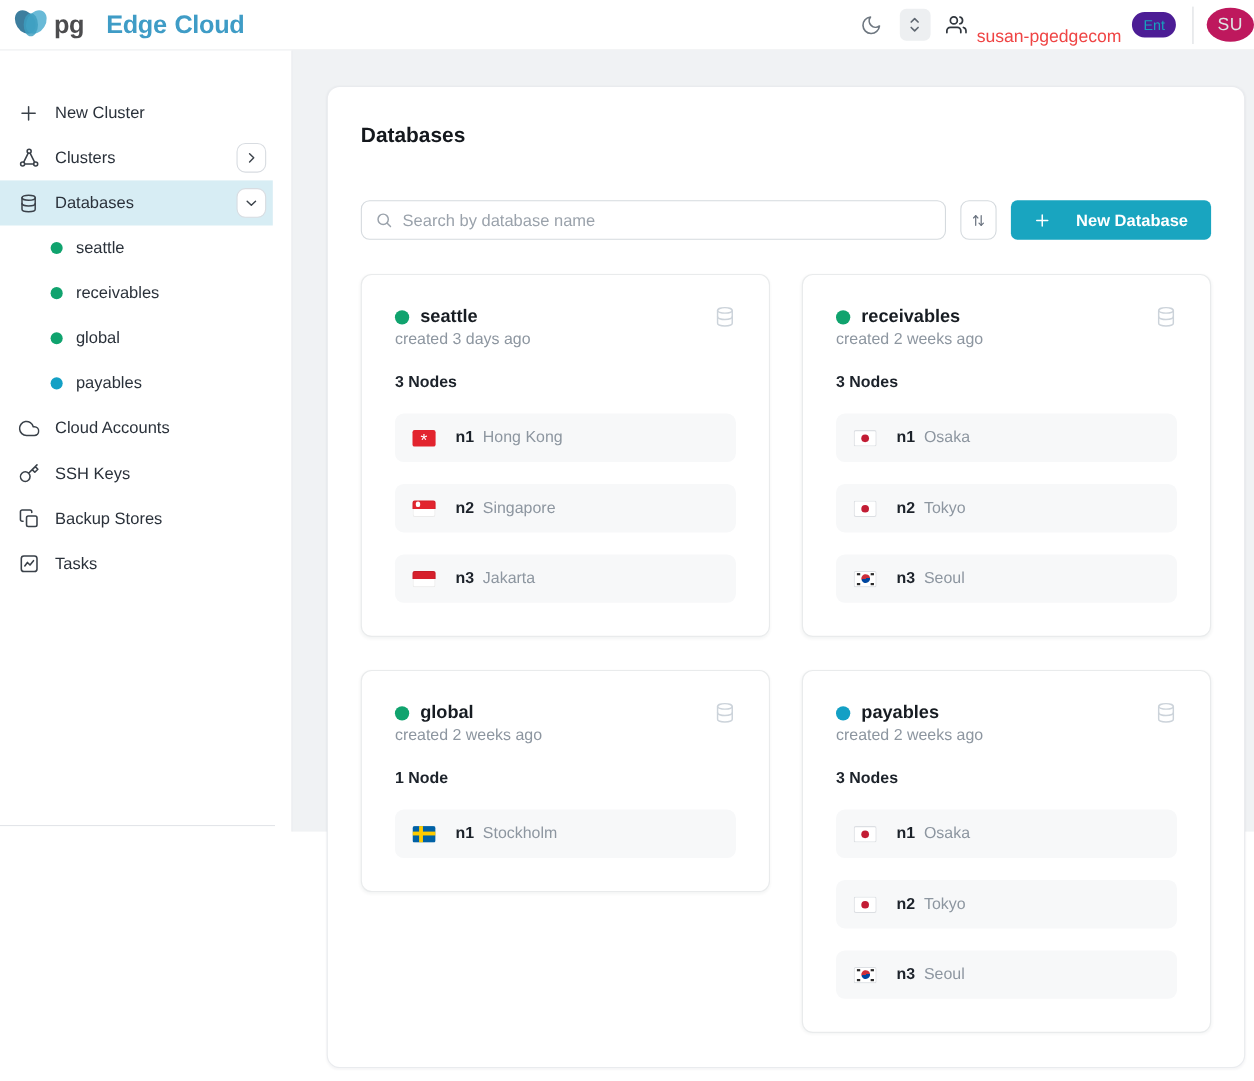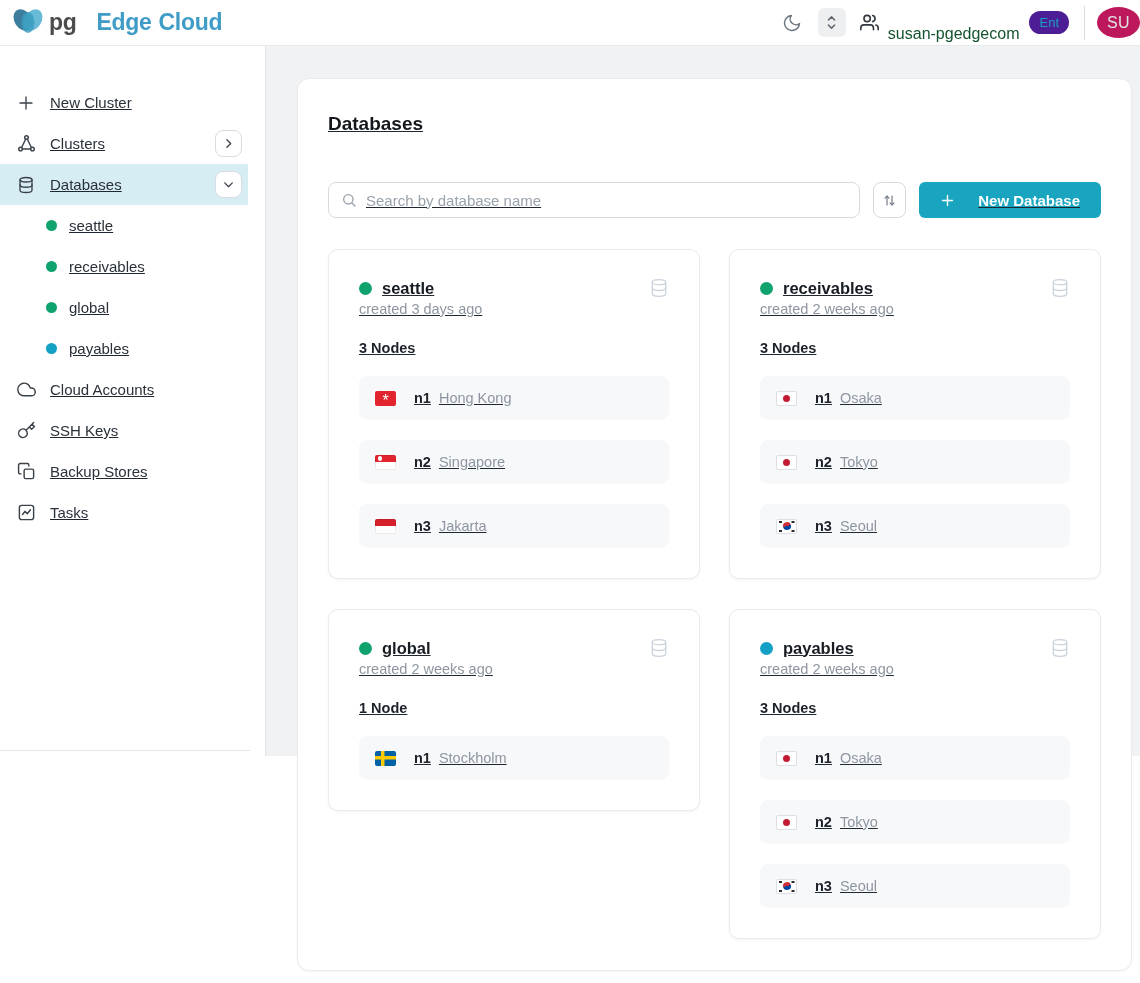--- a/index.html
+++ b/index.html
@@ -20,33 +20,33 @@
   .logo-edge { color:#3f9cc6;padding-left:20px; }
   .logo-cloud { color:#3f9cc6; margin-left:7px; }
   .hdr-right { display:flex; align-items:center; }
   .icon-btn { background:none; border:none; display:flex; align-items:center; color:#6e7780; cursor:pointer; padding:4px; }
   .org-switcher {
     width:28px; height:29px; margin-left:12px; border:none; border-radius:6px;
     background:#edeff1; display:flex; align-items:center; justify-content:center; color:#5f6771; cursor:pointer;
   }
   .account { display:flex; align-items:center; gap:9px; margin-left:14px; cursor:pointer; }
   .account-icon { display:flex; color:#30363d; }
-  .account-name { font-size:16px; color:#14532d;margin-top:23px; }
+  .account-name { font-size:16px; color:#ef4444;margin-top:23px; }
   .plan-badge {
     margin-left:10px; background:#4c1d95; color:#17a1bd; font-size:13px; font-weight:500;
     padding:4px 10px; border-radius:12px;
   }
   .hdr-divider { width:1px; height:34px; background:#d9dce0; margin:0 12px 0 15px; }
   .avatar {
     width:43px; height:31px; border-radius:50%; background:#be185d; color:#dfe5e4;
     display:flex; align-items:center; justify-content:center; font-size:16px; letter-spacing:.5px; cursor:pointer; flex:0 0 auto;
   }
 
   
-  .layout { display:flex; height:710px;text-decoration:underline; }
+  .layout { display:flex; height:710px; }
   .sidebar {
     width:266px; flex:0 0 266px; background:#fff; border-right:1px solid #e3e6e9;
     padding-top:36px; position:relative;
   }
   .sidebar::after { content:''; position:absolute; bottom:5px; left:0; width:250px; height:1px; background:#e3e5e9; }
   .nav-item {
     height:41px; display:flex; align-items:center; padding:0 6px 0 16px;
     margin-right:17px; font-size:15px; color:#2a313a; cursor:pointer;
   }
   .nav-item.selected { background:#d7edf4; }

